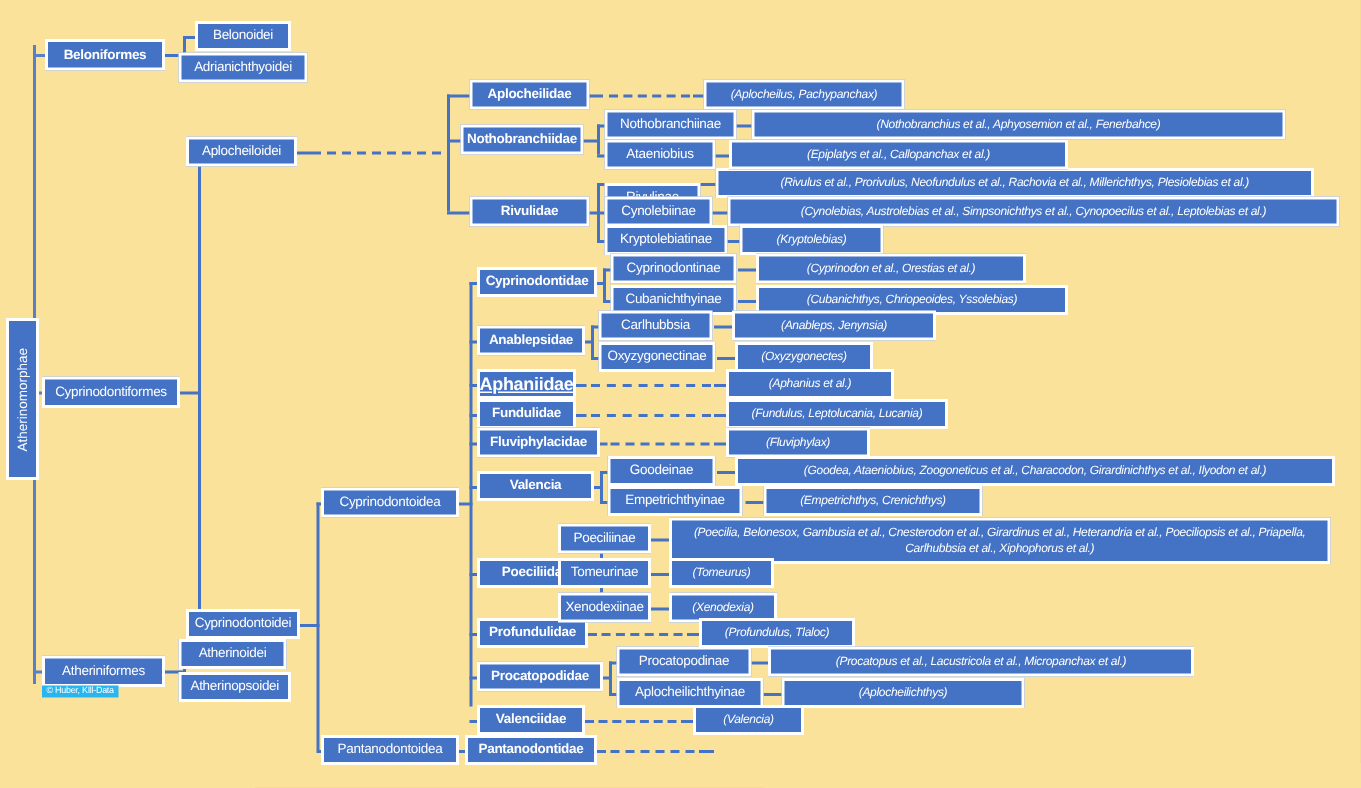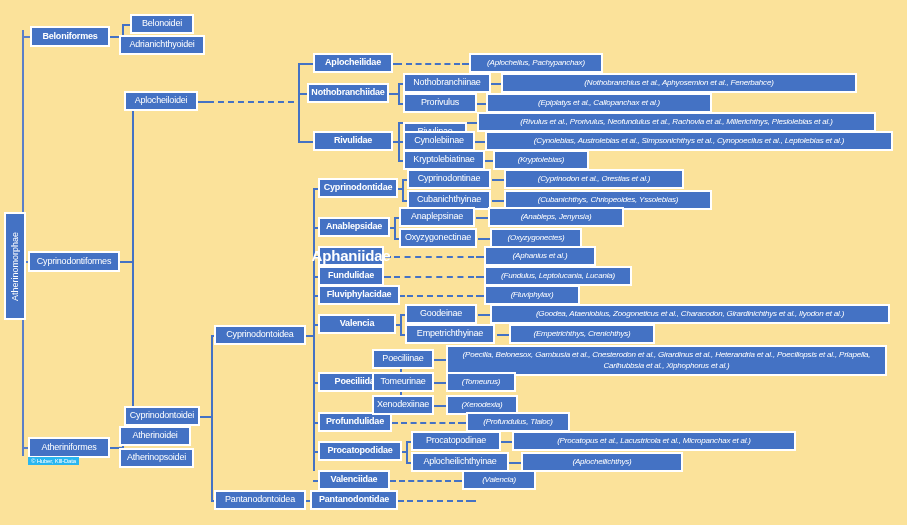--- a/index.html
+++ b/index.html
@@ -222,47 +222,47 @@
   <div class="node" style="left:124px;top:406px;width:76px;height:20px;font-size:9px;">Cyprinodontoidei</div>
 
   <div class="node" style="left:214px;top:325px;width:92px;height:20px;font-size:9px;">Cyprinodontoidea</div>
   <div class="node" style="left:214px;top:490px;width:92px;height:20px;font-size:9px;">Pantanodontoidea</div>
 
   <div class="node bold" style="left:313px;top:53px;width:80px;height:20px;font-size:9px;">Aplocheilidae</div>
   <div class="node bold" style="left:307px;top:83px;width:82px;height:20px;font-size:9px;">Nothobranchiidae</div>
   <div class="node bold" style="left:313px;top:131px;width:80px;height:20px;font-size:9px;">Rivulidae</div>
 
   <div class="node" style="left:403px;top:73px;width:88px;height:20px;font-size:9px;">Nothobranchiinae</div>
-  <div class="node" style="left:403px;top:93px;width:74px;height:20px;font-size:9px;">Prorivulus</div>
+  <div class="node" style="left:403px;top:93px;width:74px;height:20px;font-size:9px;">Ataeniobius</div>
   <div class="node" style="left:403px;top:122px;width:64px;height:20px;font-size:9px;">Rivulinae</div>
   <div class="node" style="left:403px;top:131px;width:72px;height:20px;font-size:9px;">Cynolebiinae</div>
   <div class="node" style="left:403px;top:150px;width:82px;height:20px;font-size:9px;text-align:center;">Kryptolebiatinae</div>
 
   <div class="node italic" style="left:469px;top:53px;width:134px;height:20px;font-size:8px;">(Aplocheilus,  Pachypanchax)</div>
   <div class="node italic" style="left:501px;top:73px;width:356px;height:20px;font-size:8px;">(Nothobranchius  et al., Aphyosemion et al., Fenerbahce)</div>
   <div class="node italic" style="left:477px;top:112px;width:399px;height:20px;font-size:8px;">(Rivulus et al., Prorivulus,  Neofundulus et al., Rachovia et al., Millerichthys,  Plesiolebias et al.)</div>
   <div class="node italic" style="left:486px;top:93px;width:226px;height:20px;font-size:8px;">(Epiplatys  et al., Callopanchax  et al.)</div>
   <div class="node italic" style="left:485px;top:131px;width:408px;height:20px;font-size:8px;">(Cynolebias,  Austrolebias et al., Simpsonichthys et al., Cynopoecilus et al., Leptolebias et al.)</div>
   <div class="node italic" style="left:493px;top:150px;width:96px;height:20px;font-size:8px;">(Kryptolebias)</div>
 
   <div class="node bold" style="left:318px;top:178px;width:80px;height:20px;font-size:9px;">Cyprinodontidae</div>
   <div class="node bold" style="left:318px;top:217px;width:72px;height:20px;font-size:9px;">Anablepsidae</div>
-  <div class="node bold" style="left:318px;top:246px;width:66px;height:20px;font-size:15px;">Aphaniidae</div>
+  <div class="node bold" style="left:318px;top:246px;width:66px;height:20px;font-size:12px;text-decoration:underline;">Aphaniidae</div>
   <div class="node bold" style="left:318px;top:266px;width:66px;height:20px;font-size:9px;">Fundulidae</div>
   <div class="node bold" style="left:318px;top:285px;width:82px;height:20px;font-size:9px;">Fluviphylacidae</div>
   <div class="node bold" style="left:318px;top:314px;width:78px;height:20px;font-size:9px;">Valencia</div>
   <div class="node bold" style="left:318px;top:372px;width:78px;height:20px;font-size:9px;">Poeciliidae</div>
   <div class="node bold" style="left:318px;top:412px;width:74px;height:20px;font-size:9px;">Profundulidae</div>
   <div class="node bold" style="left:318px;top:441px;width:84px;height:20px;font-size:9px;">Procatopodidae</div>
   <div class="node bold" style="left:318px;top:470px;width:72px;height:20px;font-size:9px;">Valenciidae</div>
   <div class="node bold" style="left:310px;top:490px;width:88px;height:20px;font-size:9px;">Pantanodontidae</div>
 
   <div class="node" style="left:407px;top:169px;width:84px;height:20px;font-size:9px;">Cyprinodontinae</div>
   <div class="node" style="left:407px;top:190px;width:84px;height:20px;font-size:9px;">Cubanichthyinae</div>
-  <div class="node" style="left:399px;top:207px;width:76px;height:20px;font-size:9px;">Anaplepsinae</div>
+  <div class="node" style="left:399px;top:207px;width:76px;height:20px;font-size:9px;">Carlhubbsia</div>
   <div class="node" style="left:399px;top:228px;width:78px;height:20px;font-size:9px;">Oxyzygonectinae</div>
   <div class="node" style="left:405px;top:304px;width:72px;height:20px;font-size:9px;">Goodeinae</div>
   <div class="node" style="left:405px;top:324px;width:90px;height:20px;font-size:9px;">Empetrichthyinae</div>
   <div class="node" style="left:372px;top:349px;width:62px;height:20px;font-size:9px;">Poeciliinae</div>
   <div class="node" style="left:372px;top:372px;width:62px;height:20px;font-size:9px;">Tomeurinae</div>
   <div class="node" style="left:372px;top:395px;width:62px;height:20px;font-size:9px;">Xenodexiinae</div>
   <div class="node" style="left:411px;top:431px;width:90px;height:20px;font-size:9px;">Procatopodinae</div>
   <div class="node" style="left:411px;top:452px;width:98px;height:20px;font-size:9px;">Aplocheilichthyinae</div>
 
   <div class="node italic" style="left:504px;top:169px;width:180px;height:20px;font-size:8px;">(Cyprinodon  et al., Orestias et al.)</div>

